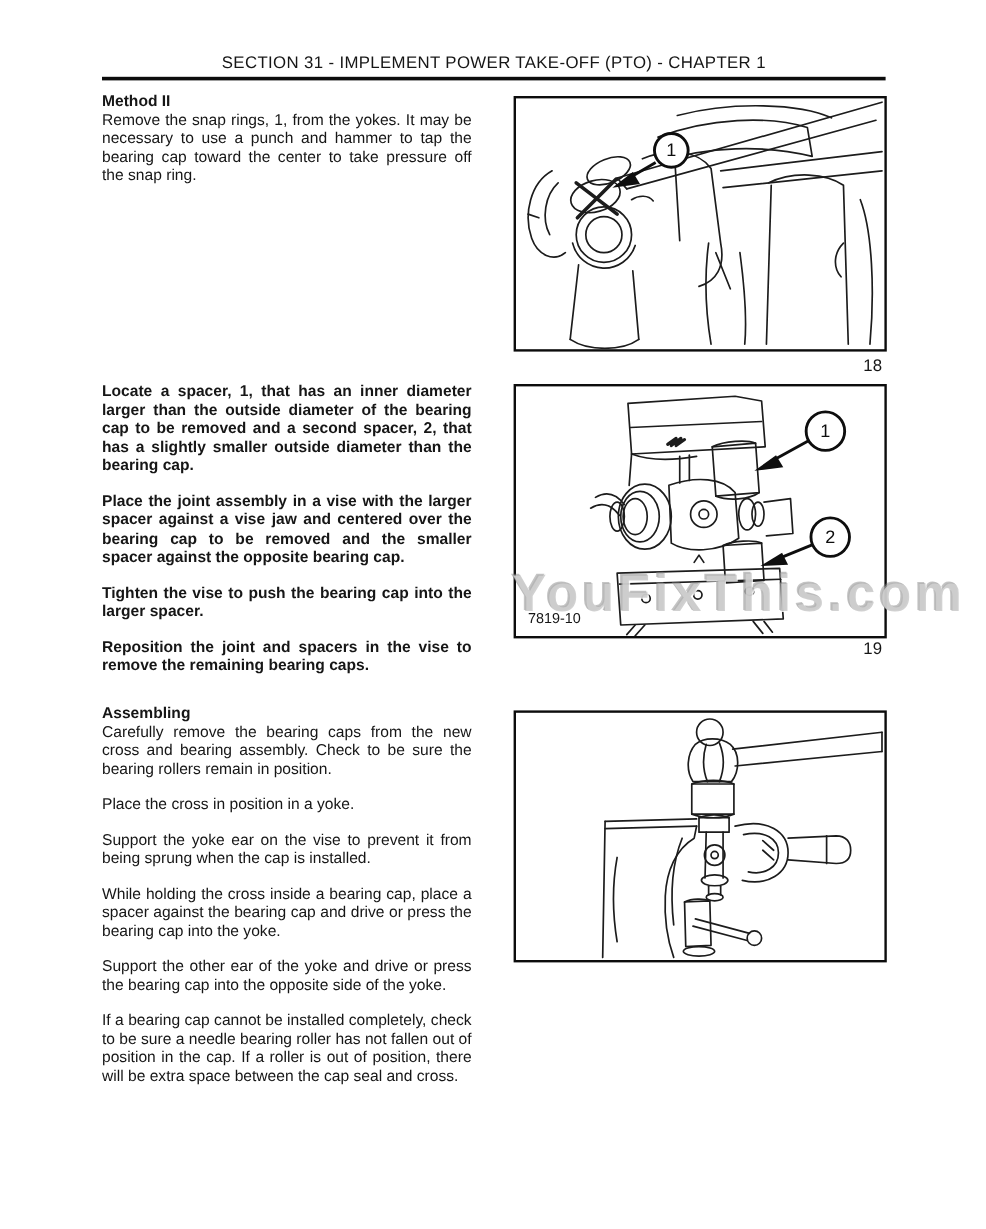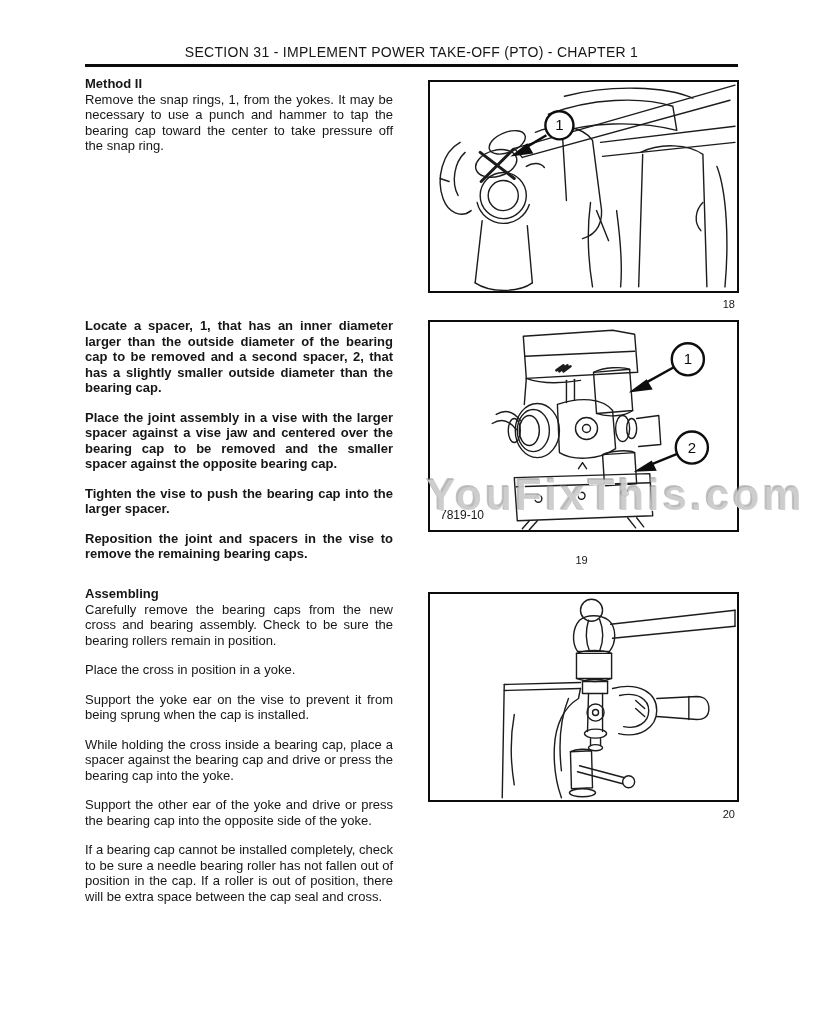--- a/index.html
+++ b/index.html
@@ -23,23 +23,23 @@
   .textcol p:last-child{margin-bottom:0;}
   .sect-heading{font-size:13px;font-weight:bold;margin:0;line-height:15.5px;}
   #block1{top:76px;} #block2{top:318px;font-weight:bold;} #block3{top:586px;}
   .figbox{
     position:absolute;left:428px;width:311px;border:2.5px solid #0c0c0c;
     background:#fff;box-sizing:border-box;
   }
   #fig18{top:80px;height:213px;} #fig19{top:320px;height:212px;} #fig20{top:592px;height:210px;}
   .figcap{
     position:absolute;left:428px;width:311px;box-sizing:border-box;
-    text-align:right;padding-right:4px;font-size:11px;line-height:16px;
-  }
-  #cap18{top:296px;} #cap19{top:552px;text-align:center;} #cap20{top:806px;}
+    text-align:right;padding-right:4px;font-size:14px;line-height:16px;
+  }
+  #cap18{top:296px;} #cap19{top:532px;} #cap20{top:806px;}
   svg.fig{display:block;width:100%;height:100%;}
   .ln{fill:none;stroke:#1c1c1c;stroke-width:1.4;stroke-linecap:round;stroke-linejoin:round;}
   .lnb{fill:none;stroke:#1c1c1c;stroke-width:3;stroke-linecap:round;}
   .lns{fill:none;stroke:#1c1c1c;stroke-width:2.6;stroke-linecap:round;stroke-linejoin:round;}
   .arrowline{stroke:#0e0e0e;stroke-width:2.4;}
   .arrowhead{fill:#0e0e0e;stroke:none;}
   .callout circle{fill:#ffffff;stroke:#0e0e0e;stroke-width:2.4;}
   .callout text{fill:#0e0e0e;font-size:15px;font-family:"Liberation Sans","DejaVu Sans",sans-serif;}
   .photoref{
     position:absolute;left:10px;bottom:8px;font-size:12px;color:#161616;background:transparent;
@@ -243,17 +243,16 @@
       <g>
         <path class="ln" d="M140,157 L161,156 L162,193 L141,194 Z"></path>
         <path class="ln" d="M140,157 C146,154 156,154 161,156"></path>
         <path class="ln" d="M149,171 L194,183"></path>
         <path class="ln" d="M147,177 L192,189"></path>
         <circle class="ln" cx="198" cy="187" r="6"></circle>
         <ellipse class="ln" cx="152" cy="198" rx="13" ry="4"></ellipse>
       </g>
     </svg>
   </div>
-  <div class="figcap" id="cap20">20</div>
 
   <div class="watermark">YouFixThis.com</div>
 
 </div>
 
 </body></html>

